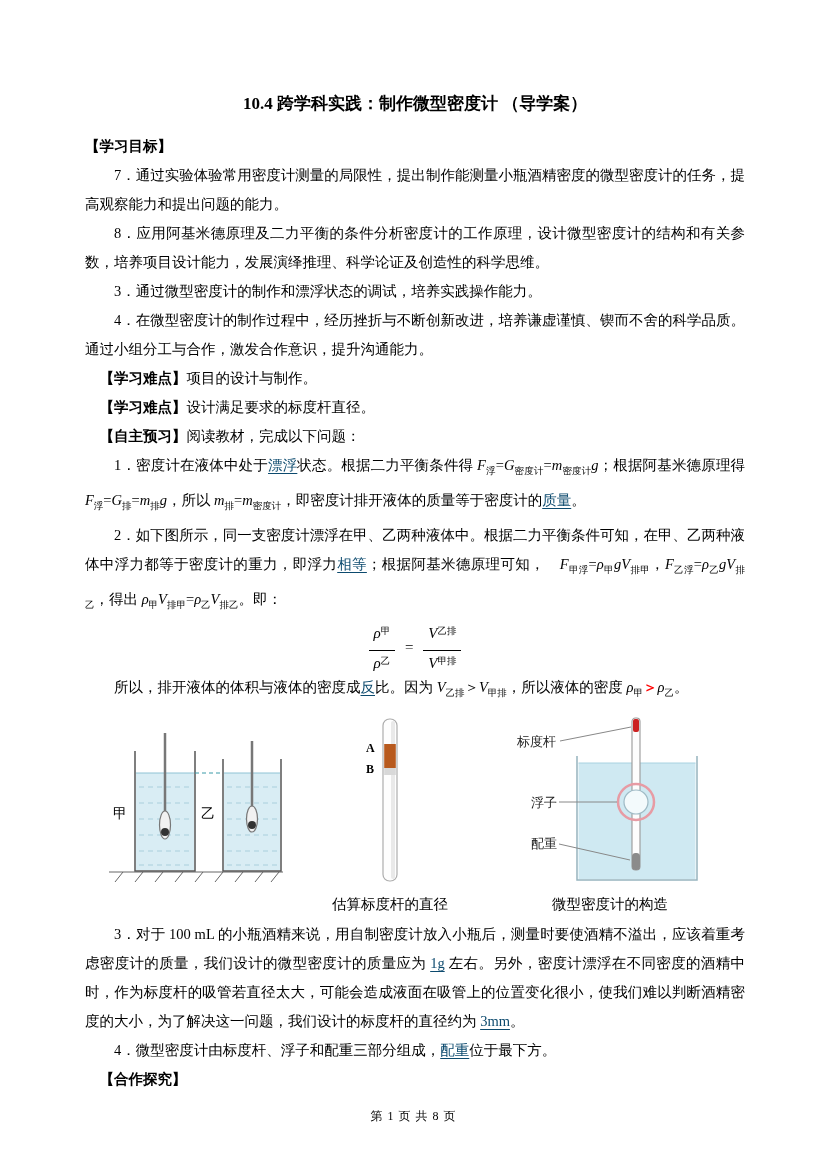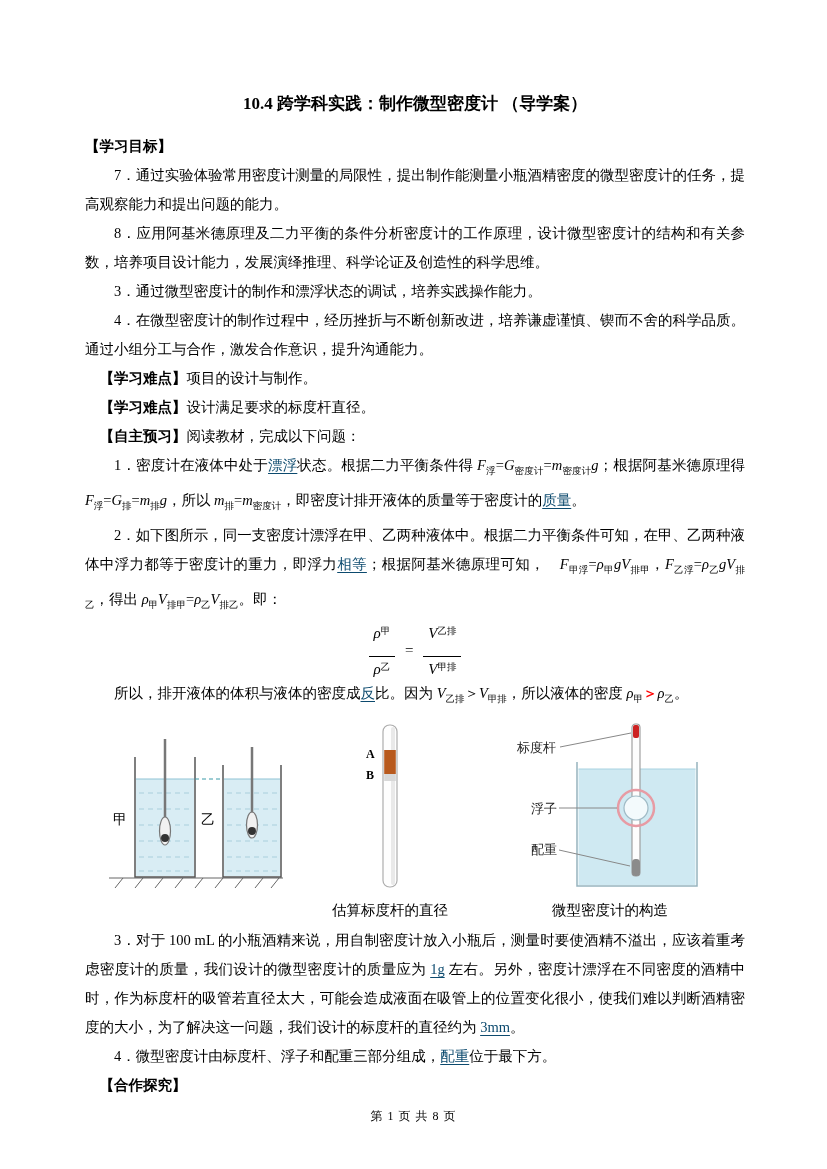--- a/index.html
+++ b/index.html
@@ -13,21 +13,21 @@
   .sec { text-indent:1em; }
   .bold { font-weight:bold; }
   
   .blank { color:#0c4a6e; text-decoration:underline; text-underline-offset:3px; }
   .red { color:#ff0000; font-weight:bold; }
   .var { font-style:italic; }
   .sub { font-size:9.5px; vertical-align:-4px; }
   
   .formula { text-align:center; font-size:15px; margin:3px 0 1px; line-height:normal; }
   .frac { display:inline-block; vertical-align:middle; text-align:center; }
-  .frac .top { display:block; border-bottom:1px solid #000; padding:0 5px 14px; line-height:17px; }
+  .frac .top { display:block; border-bottom:1px solid #000; padding:0 5px 8px; line-height:17px; }
   .frac .bot { display:block; padding:2px 5px 0; line-height:17px; }
   .fsup { font-size:9.5px; vertical-align:4px; }
   .eq { display:inline-block; vertical-align:middle; margin:0 6px; }
   
   .figures { display:flex; align-items:flex-end; padding-left:20px; margin-top:8px; margin-bottom:4px; }
   .fig { text-align:center; }
   .fig-beakers { width:180px; margin-bottom:28px; }
   .fig-tube { width:170px; margin-left:20px; }
   .fig-device { width:190px; margin-left:40px; }
   .caption { font-size:14.5px; line-height:24px; margin-top:2px; }

